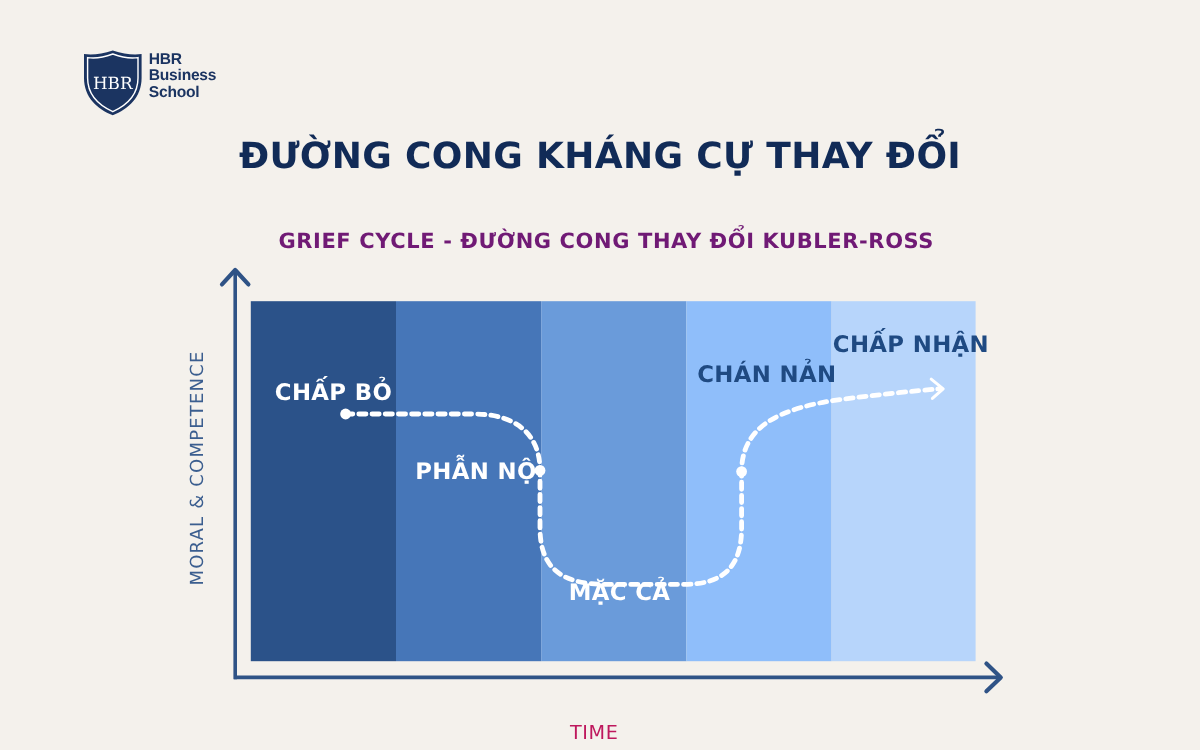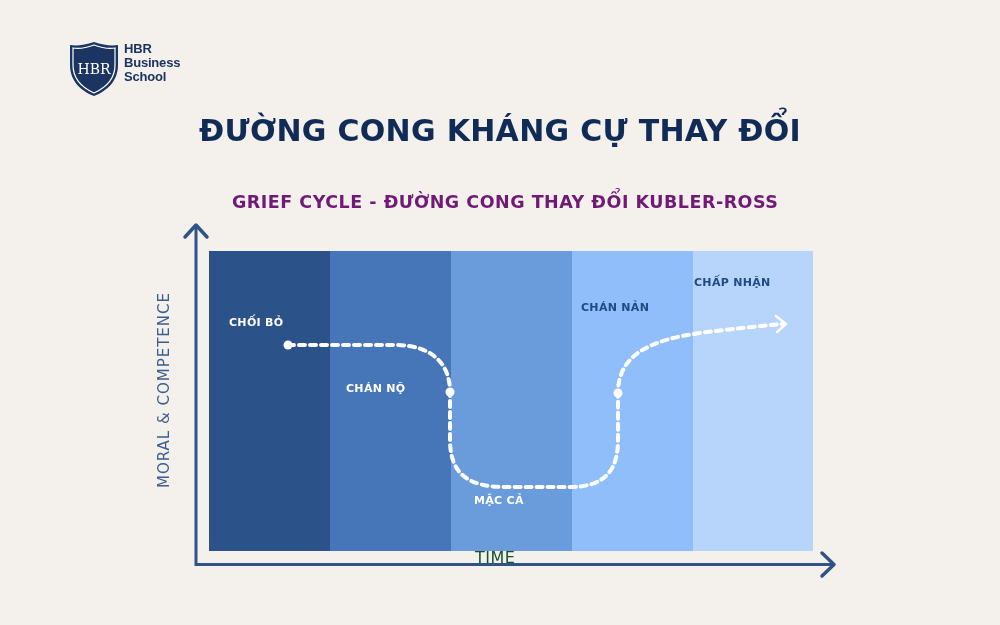--- a/index.html
+++ b/index.html
@@ -29,35 +29,35 @@
     font-family: "DejaVu Sans", sans-serif; font-weight: bold;
     font-size: 17.5px; letter-spacing: 0.5px; color: #701a75;
   }
 
   .chart { position: absolute; left: 0; top: 0; width: 1000px; height: 625px; }
   .col { position: absolute; top: 251px; height: 300px; }
 
   .stage-label {
     position: absolute;
     font-family: "DejaVu Sans", sans-serif; font-weight: bold;
-    font-size: 11px; letter-spacing: 0.3px; white-space: nowrap;
+    font-size: 19px; letter-spacing: 0.3px; white-space: nowrap;
   }
   .stage-label.light { color: #ffffff; }
   .stage-label.dark { color: #1f4a82; }
 
   .y-label {
     position: absolute; left: 164px; top: 390px;
     transform: translate(-50%, -50%) rotate(-90deg);
     font-family: "DejaVu Sans", sans-serif;
     font-size: 15px; letter-spacing: 1px; color: #3b5e8f; white-space: nowrap;
   }
   .x-label {
-    position: absolute; left: 475px; top: 548px;
+    position: absolute; left: 475px; top: 601px;
     font-family: "DejaVu Sans", sans-serif;
-    font-size: 16px; letter-spacing: 0.5px; color: #14532d;
+    font-size: 16px; letter-spacing: 0.5px; color: #be185d;
   }
 </style>
 </head>
 <body>
 
 <div class="logo">
   <svg viewBox="0 0 50 56">
     <path d="M25 1 C16 4 8 5 1 4 L1 24 C1 40 12 50 25 55 C38 50 49 40 49 24 L49 4 C42 5 34 4 25 1 Z" fill="#1b3461"></path>
     <path d="M25 4 C17 7 10 8 4 7 L4 24 C4 38 14 47 25 52 C36 47 46 38 46 24 L46 7 C40 8 33 7 25 4 Z" fill="none" stroke="#ffffff" stroke-width="1.2"></path>
     <text x="25" y="33" text-anchor="middle" font-family="'DejaVu Serif', serif" font-size="14" fill="#ffffff">HBR</text>
@@ -91,21 +91,21 @@
       <polyline points="822,553 834,564.5 822,576" fill="none" stroke="#2f5386" stroke-width="3.5" stroke-linecap="round" stroke-linejoin="round"></polyline>
     </g>
 
     <path d="M288 345 L395 345 C430 345 450 362 450 392 L450 440 C450 475 470 487 505 487 L570 487 C605 487 618 470 618 440 L618 393 C618 355 650 340 700 333 C730 329 760 326 783 324" fill="none" stroke="#ffffff" stroke-width="4" stroke-dasharray="6 5" stroke-linecap="round"></path>
     <circle cx="288" cy="345" r="4.5" fill="#ffffff"></circle>
     <circle cx="450" cy="392" r="4.5" fill="#ffffff"></circle>
     <circle cx="618" cy="393" r="4.5" fill="#ffffff"></circle>
     <polyline points="776,316 786,324 777,332" fill="none" stroke="#ffffff" stroke-width="2.5" stroke-linecap="round" stroke-linejoin="round"></polyline>
   </svg>
 
-  <div class="stage-label light" style="left:229px;top:316px;">CHỐI BỎ</div>
-  <div class="stage-label light" style="left:346px;top:382px;">CHÁN NỘ</div>
-  <div class="stage-label light" style="left:474px;top:494px;">MẶC CẢ</div>
+  <div class="stage-label light" style="left:229px;top:316px;">CHẤP BỎ</div>
+  <div class="stage-label light" style="left:346px;top:382px;">PHẪN NỘ</div>
+  <div class="stage-label light" style="left:474px;top:483px;">MẶC CẢ</div>
   <div class="stage-label dark" style="left:581px;top:301px;">CHÁN NẢN</div>
   <div class="stage-label dark" style="left:694px;top:276px;">CHẤP NHẬN</div>
 
   <div class="y-label">MORAL &amp; COMPETENCE</div>
   <div class="x-label">TIME</div>
 </div>
 
 </body></html>

